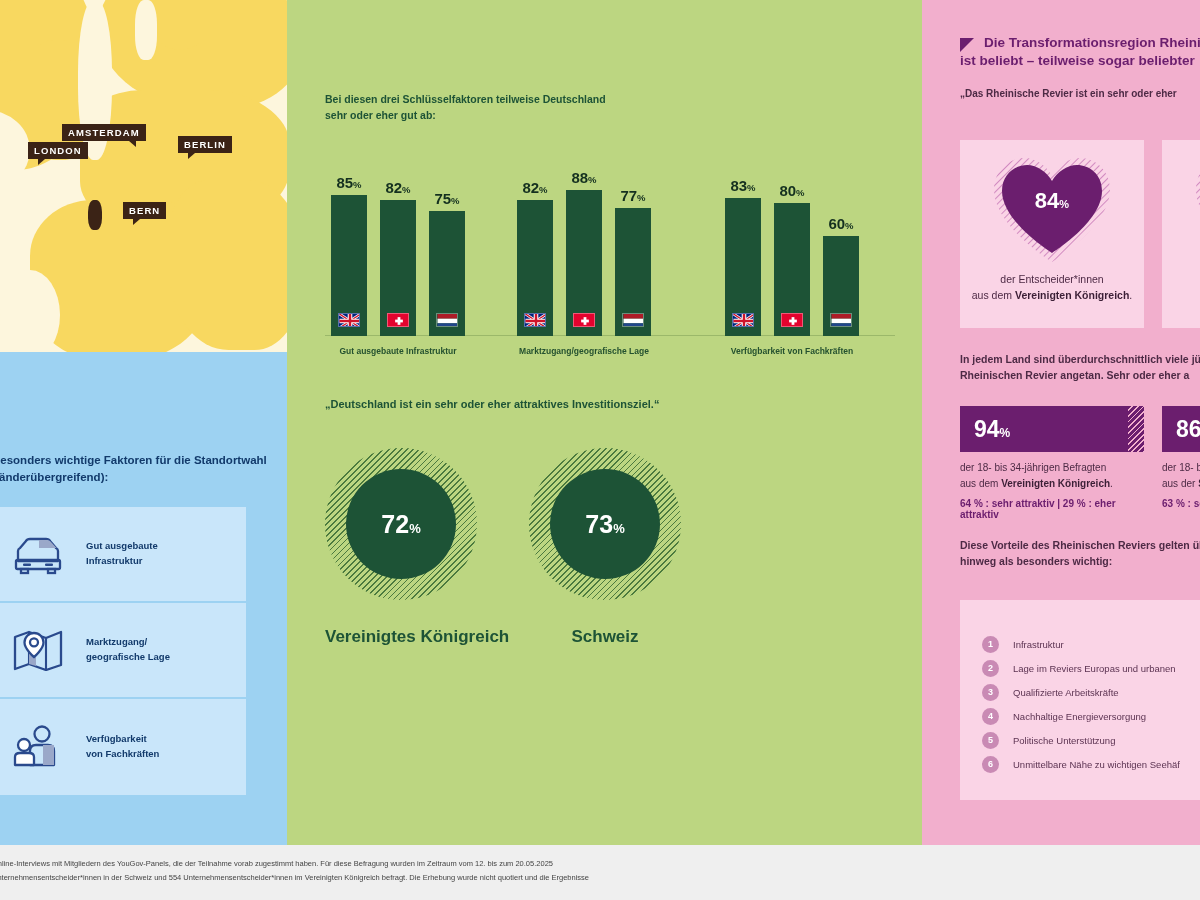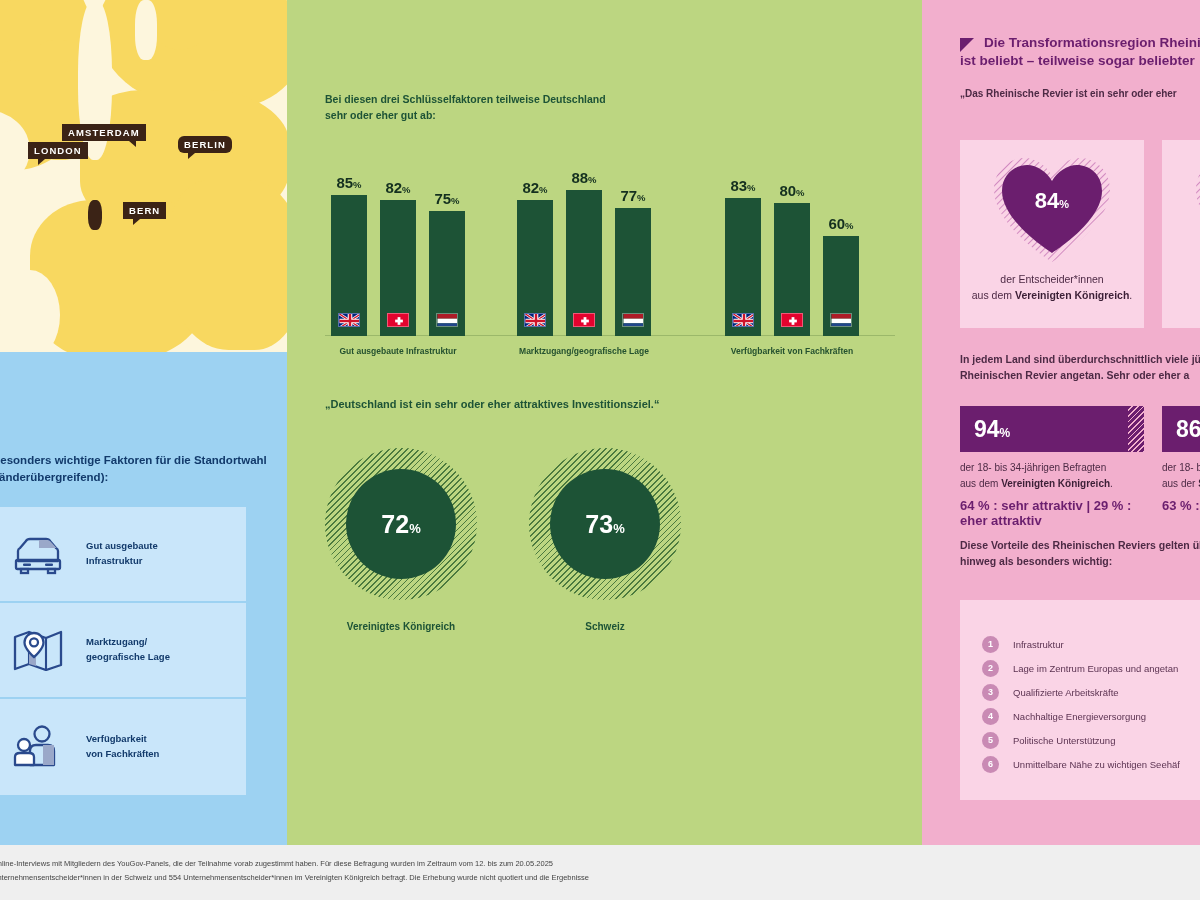--- a/index.html
+++ b/index.html
@@ -114,21 +114,21 @@
        #4b7a3e 0px, #4b7a3e 1.2px, rgba(0,0,0,0) 1.2px, rgba(0,0,0,0) 4.2px);
   }
   .donut-core{
     position:absolute; left:21px; top:21px; width:110px; height:110px;
     border-radius:50%; background:#1d5336;
     display:flex; align-items:center; justify-content:center;
   }
   .donut-num{ color:#ffffff; font-size:25px; font-weight:bold; }
   .donut-num .pct{ font-size:13px; }
   .donut-label{
-    margin-top:21px; color:#1d5336; font-size:10px; font-weight:bold;
+    margin-top:27px; color:#1d5336; font-size:17px; font-weight:bold;
   }
 
   
   #pink-panel{
     position:absolute; left:922px; top:0; width:278px; height:845px;
     background:#f2afcd; overflow:hidden;
   }
   #pink-title{
     position:absolute; left:38px; top:34px; width:340px;
     color:#6b1e6e; font-size:13.5px; font-weight:bold; line-height:1.35;
@@ -169,21 +169,21 @@
   }
   .stat-bar:after{
     content:""; position:absolute; right:0; top:0; width:16px; height:100%;
     background-image: repeating-linear-gradient(-45deg,
       #f2afcd 0px, #f2afcd 1.2px, rgba(0,0,0,0) 1.2px, rgba(0,0,0,0) 4px);
   }
   .stat-num{ color:#ffffff; font-size:23px; font-weight:bold; }
   .stat-num .pct{ font-size:12px; }
   .stat-cap{ margin-top:8px; color:#4d2a45; font-size:10px; line-height:1.55; }
   .stat-cap b{ color:#3b1f36; }
-  .stat-note{ margin-top:7px; color:#6b1e6e; font-size:13px; font-weight:bold; }
+  .stat-note{ margin-top:7px; color:#6b1e6e; font-size:10px; font-weight:bold; }
 
   #pink-bottom-head{
     position:absolute; left:38px; top:538px; width:340px;
     color:#4d2a45; font-size:10.5px; font-weight:bold; line-height:1.5;
   }
   #advantages{
     position:absolute; left:38px; top:600px; width:340px; height:200px;
     background:#fad4e6; padding:32px 0 0 22px;
   }
   .adv-row{ display:flex; align-items:center; height:24px; }
@@ -222,21 +222,21 @@
       <div class="map-land" style="left:170px; top:180px; width:130px; height:170px; border-radius:30% 40% 35% 45%;"></div>
       <div class="map-land" style="left:150px; top:-10px; width:60px; height:60px; border-radius:50%;"></div>
       <div class="map-sea" style="left:-60px; top:110px; width:90px; height:80px; border-radius:50%;"></div>
       <div class="map-sea" style="left:78px; top:0px; width:34px; height:160px; border-radius:45%;"></div>
       <div class="map-sea" style="left:135px; top:0px; width:22px; height:60px; border-radius:40%;"></div>
       <div class="map-sea" style="left:0px; top:270px; width:60px; height:90px; border-radius:50%;"></div>
       <div class="map-land" style="left:88px; top:200px; width:14px; height:30px; border-radius:40%; background:#3b2316;"></div>
 
       <div class="city-tag" style="left:28px;  top:142px;">LONDON</div>
       <div class="city-tag right-tail" style="left:62px;  top:124px;">AMSTERDAM</div>
-      <div class="city-tag" style="left:178px; top:136px;border-radius:6px;">BERLIN</div>
+      <div class="city-tag" style="left:178px; top:136px;">BERLIN</div>
       <div class="city-tag" style="left:123px; top:202px;">BERN</div>
     </div>
 
     <div id="blue-panel">
       <div id="blue-heading">Besonders wichtige Faktoren für die Standortwahl (länderübergreifend):</div>
 
       <div id="factor-list">
 
         <div class="factor-row">
           <span class="factor-icon">
@@ -485,21 +485,21 @@
 
     <div id="pink-bottom-head">Diese Vorteile des Rheinischen Reviers gelten über alle Länder hinweg als besonders wichtig:</div>
 
     <div id="advantages">
         <div class="adv-row">
           <span class="adv-num">1</span>
           <span class="adv-text">Infrastruktur</span>
         </div>
         <div class="adv-row">
           <span class="adv-num">2</span>
-          <span class="adv-text">Lage im Zentrum Europas und angetan</span>
+          <span class="adv-text">Lage im Reviers Europas und urbanen</span>
         </div>
         <div class="adv-row">
           <span class="adv-num">3</span>
           <span class="adv-text">Qualifizierte Arbeitskräfte</span>
         </div>
         <div class="adv-row">
           <span class="adv-num">4</span>
           <span class="adv-text">Nachhaltige Energieversorgung</span>
         </div>
         <div class="adv-row">

